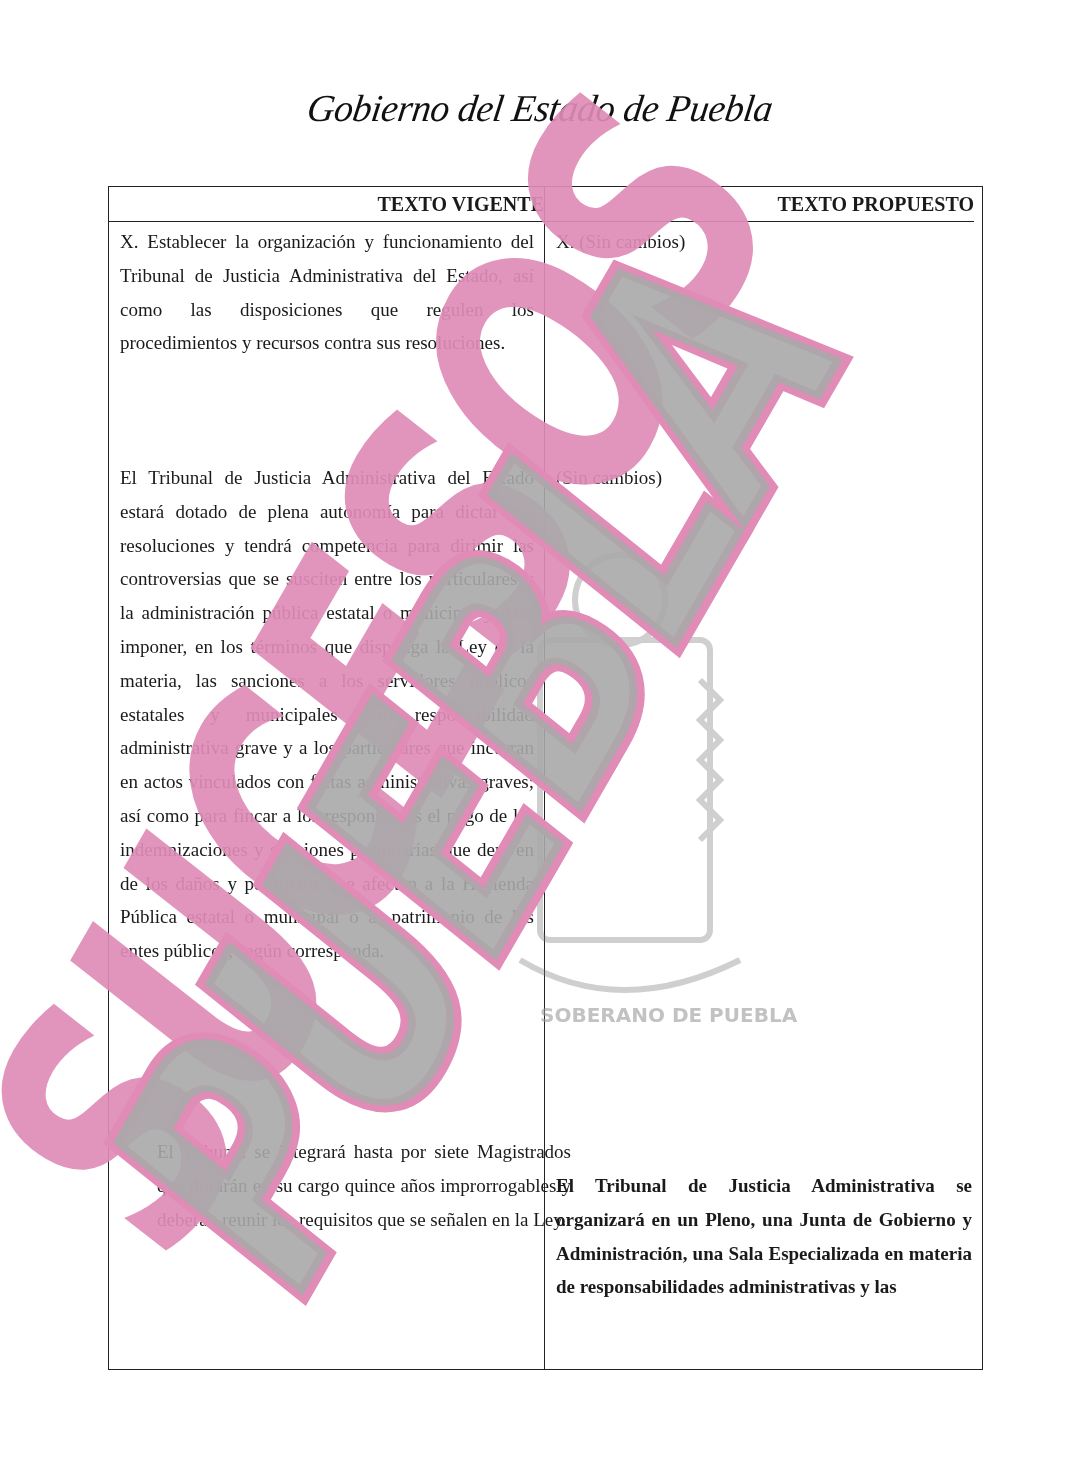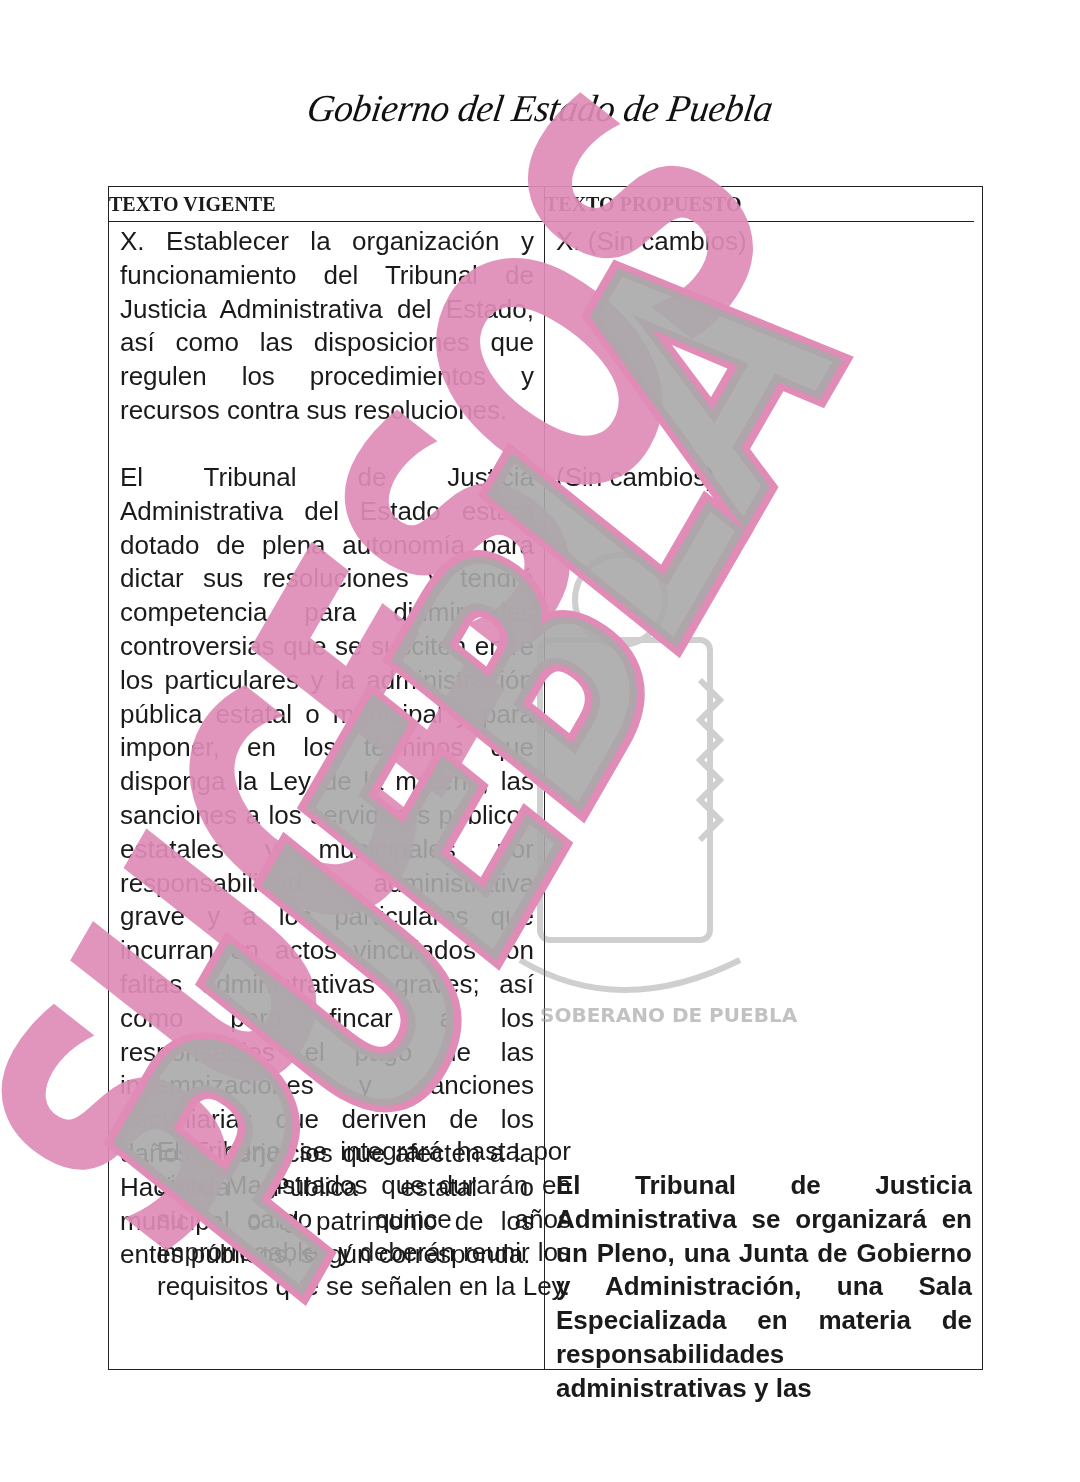--- a/index.html
+++ b/index.html
@@ -15,25 +15,25 @@
     }
     .doc-table {
       position: absolute; left: 108px; top: 186px; width: 875px; height: 1184px;
       border: 1.5px solid #222; box-sizing: border-box;
     }
     .col { position: absolute; top: 0; bottom: 0; box-sizing: border-box; }
     .col.left { left: 0; width: 436px; border-right: 1.5px solid #222; }
     .col.right { left: 436px; right: 8px; }
     .col-head {
       height: 35px; border-bottom: 1.5px solid #222; box-sizing: border-box;
-      text-align: left; font-weight: bold; font-size: 20px; line-height: 34px;
+      text-align: right; font-weight: bold; font-size: 20px; line-height: 34px;
       font-family: "Liberation Serif", serif;
     }
     .cell-text {
-      position: absolute; font-family: Liberation Sans, sans-serif; font-size: 26px;
+      position: absolute; font-family: Liberation Serif, serif; font-size: 19px;
       line-height: 33.8px; text-align: justify; text-align-last: left;
     }
     .col.left .cell-text { left: 11px; width: 414px; }
     .col.right .cell-text { left: 11px; width: 416px; }
     .bold { font-weight: bold; }
     .watermark { position: absolute; left: 0; top: 0; width: 1080px; height: 1482px; pointer-events: none; }
   </style>
 </head>
 <body>
 

